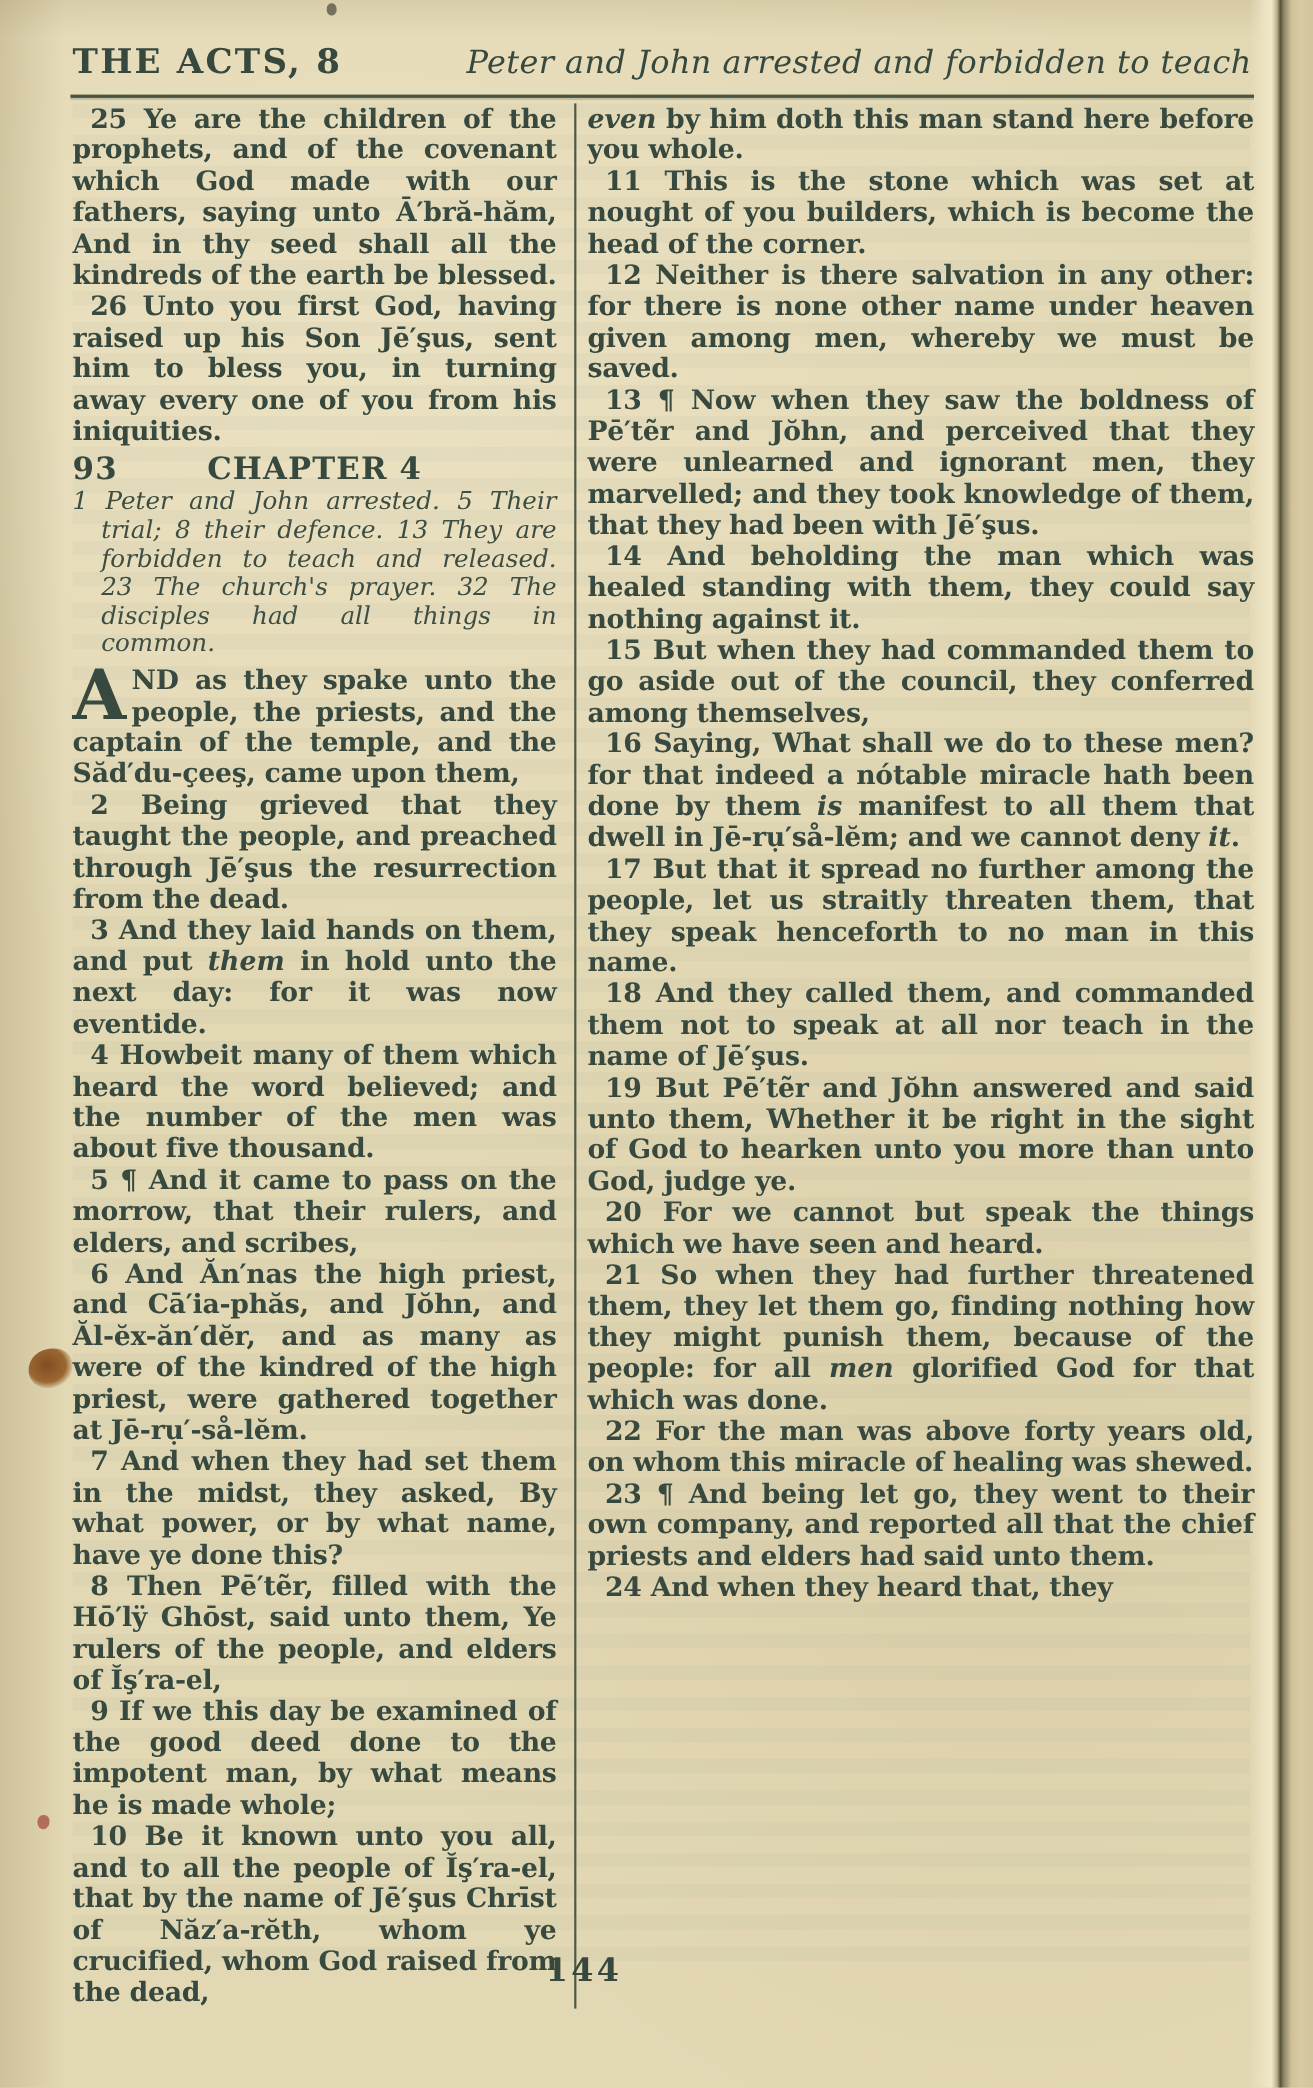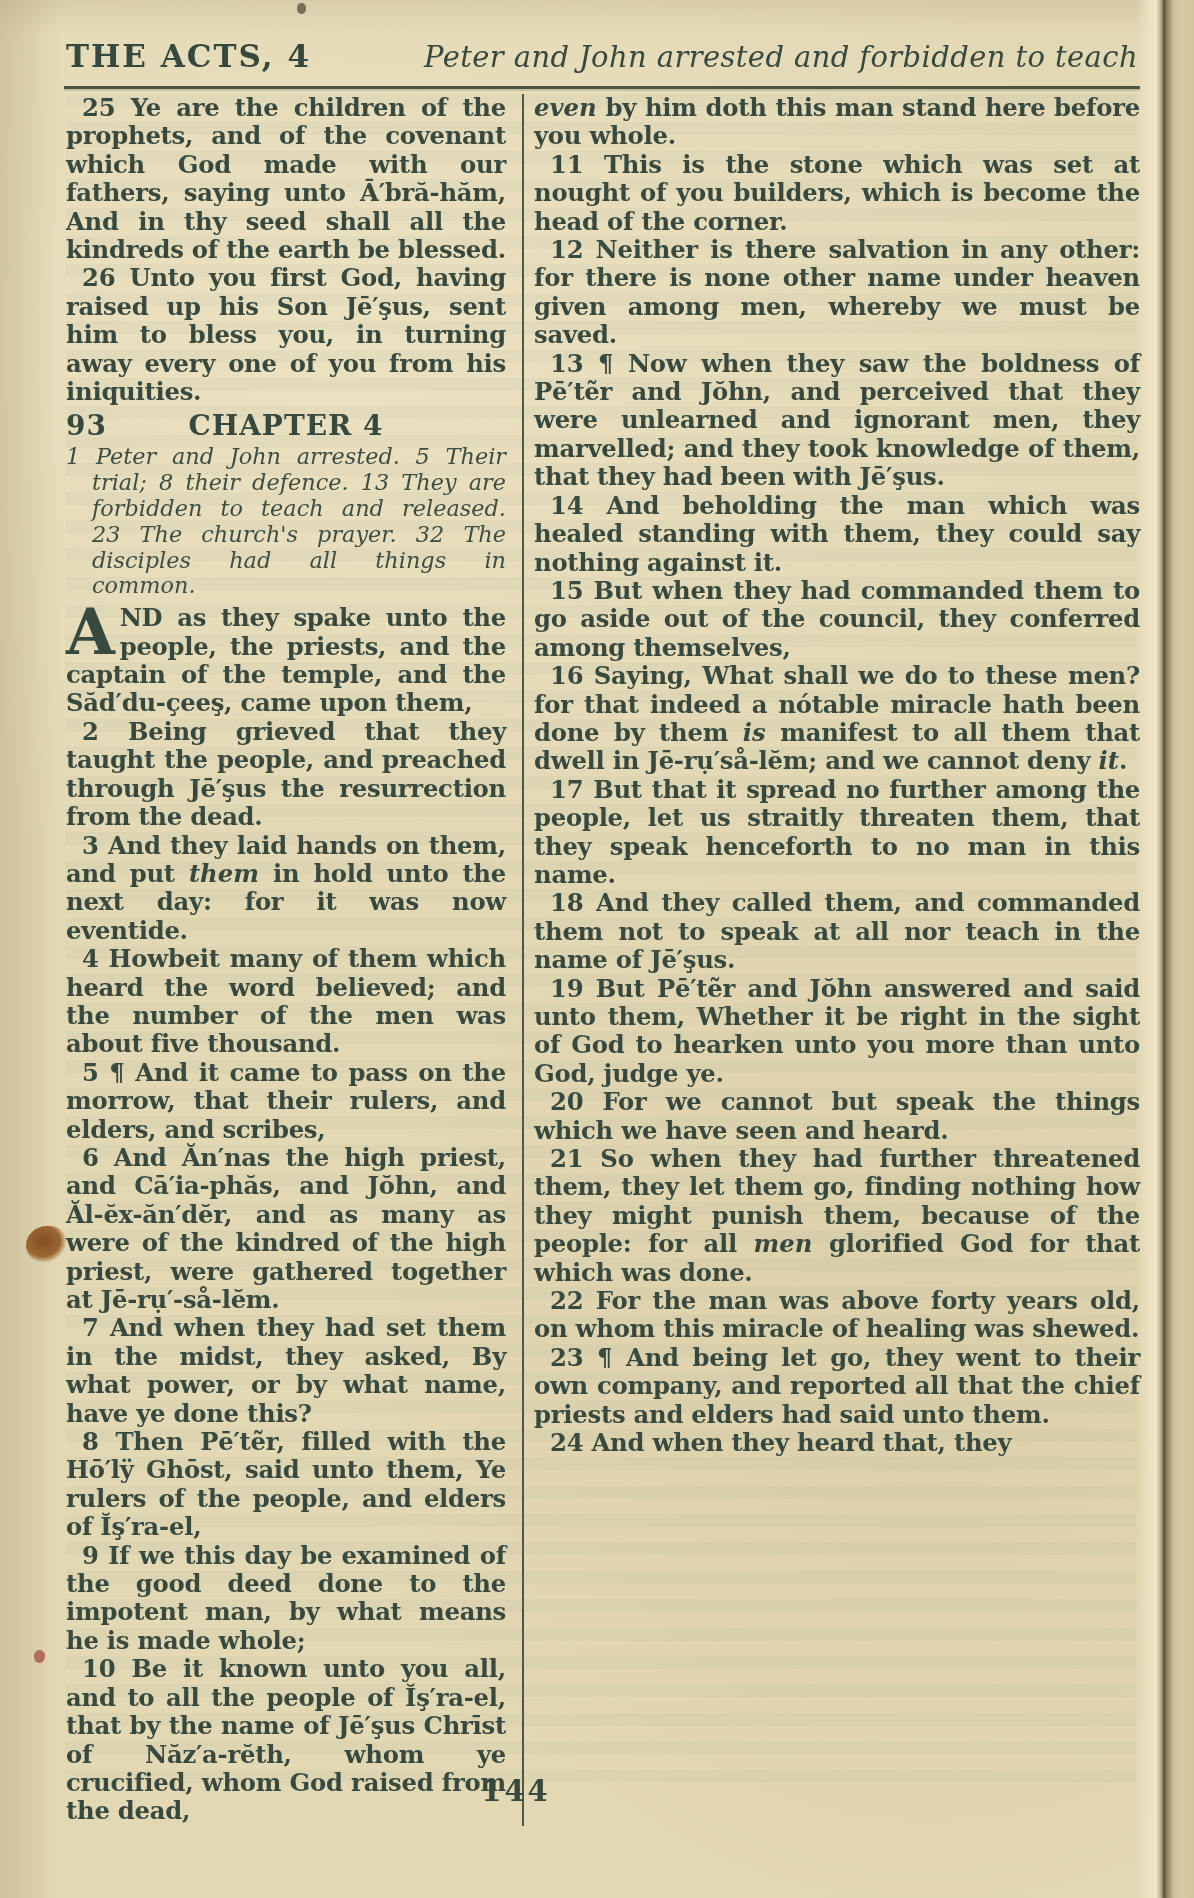--- a/index.html
+++ b/index.html
@@ -43,41 +43,41 @@
   .dc{float:left;font-size:63px;line-height:48px;margin:4px 5px 0 0;font-weight:bold;}
 
   .chapterline{position:relative;text-align:center;font-size:28px;font-weight:bold;
     margin:5px 0 3px;letter-spacing:1px;line-height:30px;}
   .secnum{position:absolute;left:0;}
 
   .summary{margin:2px 0 5px;font-size:22.4px;line-height:25.8px;font-style:italic;
     font-weight:normal;text-align:justify;padding-left:26px;text-indent:-26px;
     word-spacing:5px;letter-spacing:0;color:#3c4d43;}
 
-  .page-num{position:absolute;top:1774px;left:416px;width:200px;text-align:center;
+  .page-num{position:absolute;top:1774px;left:431px;width:200px;text-align:center;
     font-size:29px;font-weight:bold;letter-spacing:3px;}
 
   .stain-brown{position:absolute;left:26px;top:1226px;width:40px;height:36px;
     background:radial-gradient(ellipse at 42% 42%, #824e22 0%, #9a6631 52%, rgba(154,102,49,0) 74%);
     border-radius:55% 42% 58% 45%;}
   .speck-red{position:absolute;left:34px;top:1650px;width:11px;height:13px;
     background:#ad5c49;border-radius:50% 45% 55% 50%;opacity:.85;}
   .speck-top{position:absolute;left:297px;top:3px;width:9px;height:11px;
     background:#5e5946;border-radius:45%;opacity:.8;}
   i{letter-spacing:0;}
 </style>
 </head>
 <body>
 
 <div class="left-vignette"></div>
 <div class="top-vignette"></div>
 <div class="right-edge"></div>
 
 <div class="header">
-  <div class="book-title">THE ACTS, 4</div>
+  <div class="book-title">THE ACTS, 8</div>
   <div class="running-title">Peter and John arrested and forbidden to teach</div>
 </div>
 <div class="rule"></div>
 
 <div class="columns">
   <div class="col left">
       <p class="verse">25 Ye are the children of the prophets, and of the covenant which God made with our fathers, saying unto Ā′bră-hăm, And in thy seed shall all the kindreds of the earth be blessed.</p>
       <p class="verse">26 Unto you first God, having raised up his Son Jē′şus, sent him to bless you, in turning away every one of you from his iniquities.</p>
       <div class="chapterline"><span class="secnum">93</span><span>CHAPTER 4</span></div>
       <p class="summary">1 Peter and John arrested. 5 Their trial; 8 their defence. 13 They are forbidden to teach and released. 23 The church's prayer. 32 The disciples had all things in common.</p>

